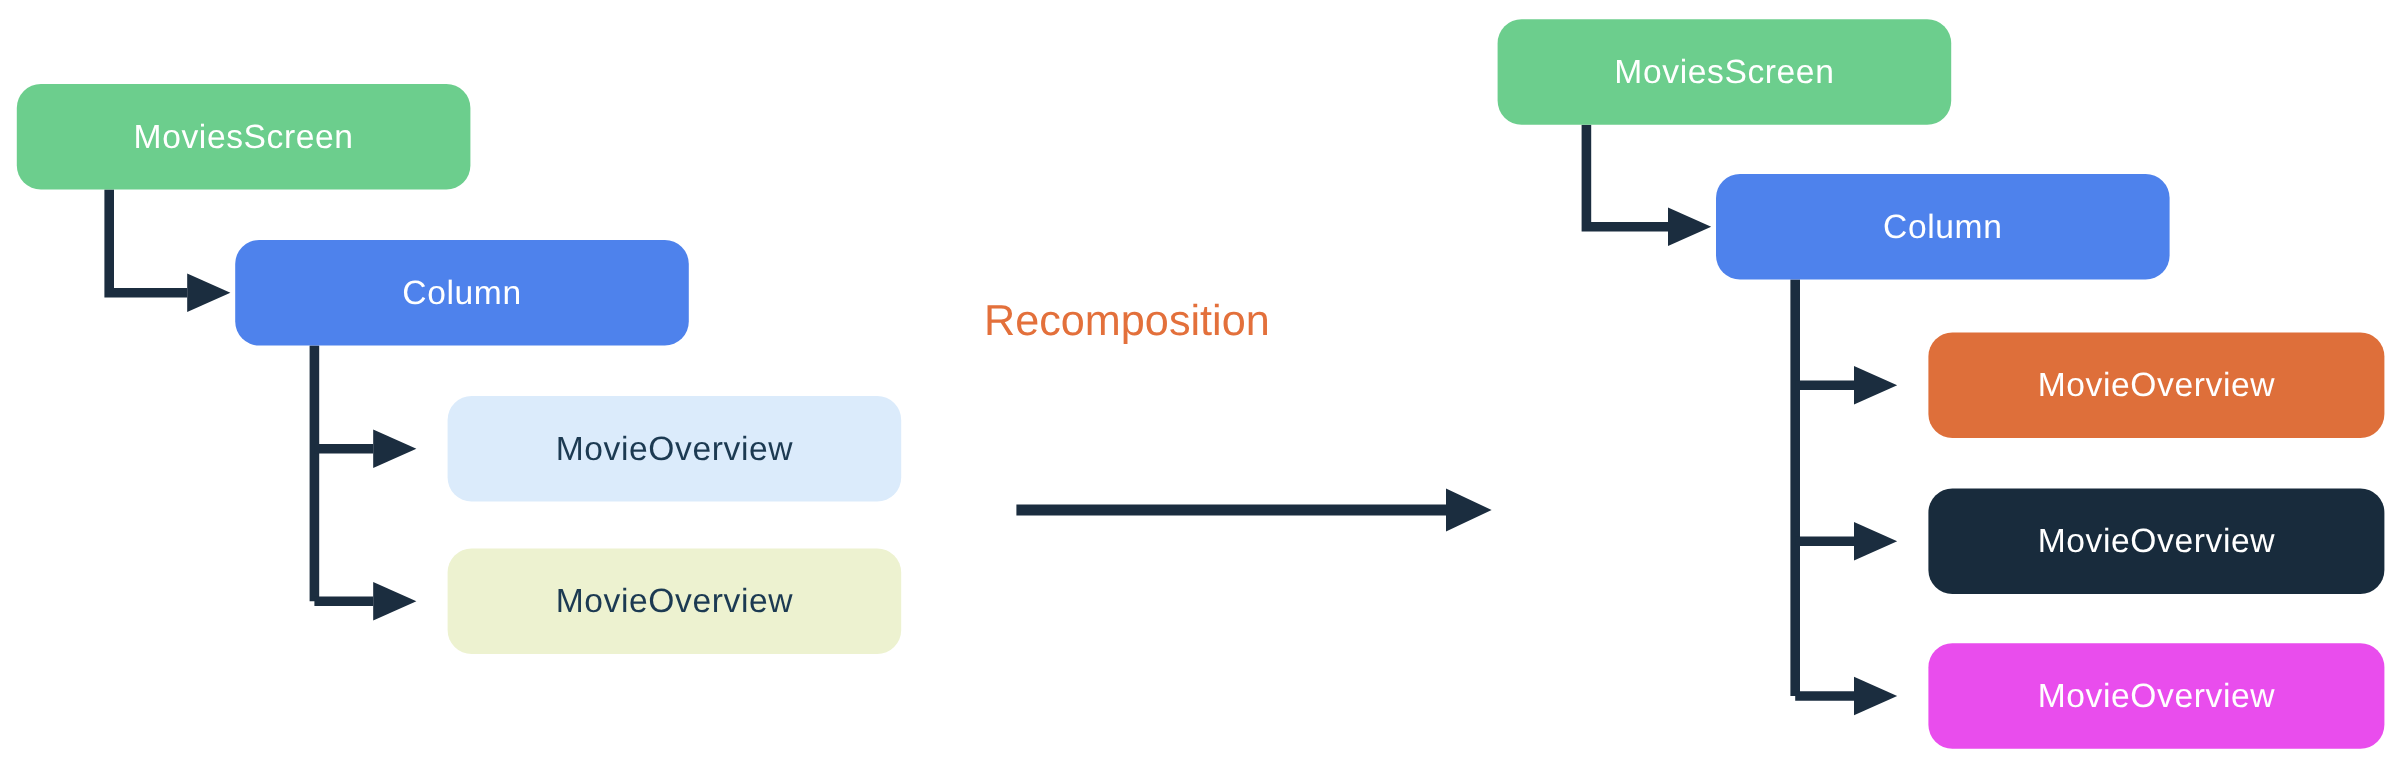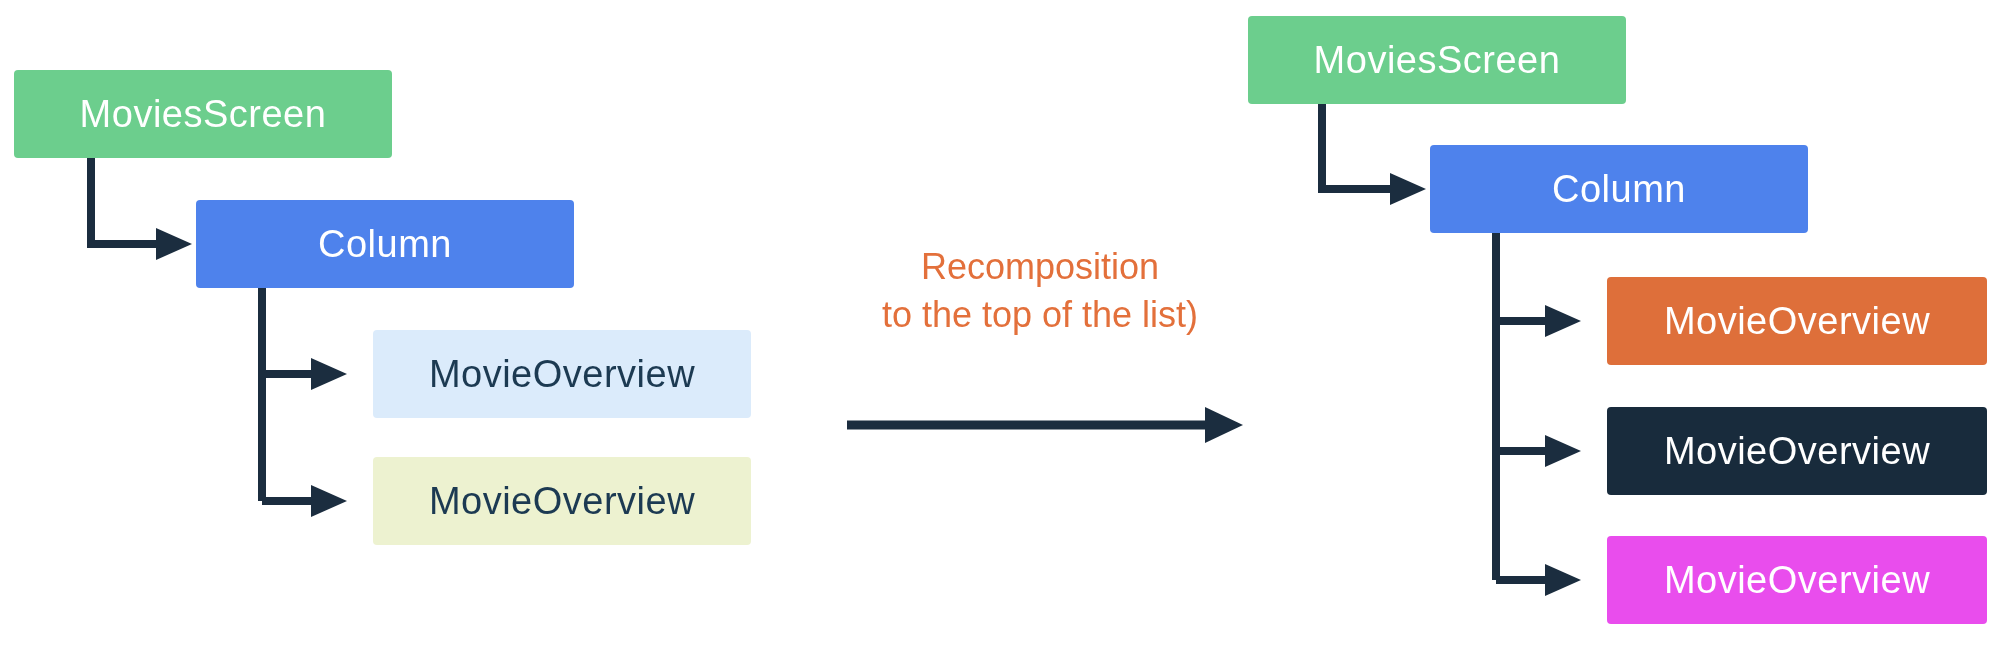--- a/index.html
+++ b/index.html
@@ -24,25 +24,25 @@
     fill: none;
     stroke: var(--line);
     stroke-width: 8;
   }
   #wires path.thick { stroke-width: 9; }
   #wires polygon { fill: var(--line); stroke: none; }
   .node {
     position: absolute;
     width: 378px;
     height: 88px;
-    border-radius: 4px;
+    border-radius: 20px;
     display: flex;
     align-items: center;
     justify-content: center;
-    font-size: 38px;
+    font-size: 28px;
     letter-spacing: 0.5px;
     white-space: nowrap;
   }
   .light-label { color: var(--label-light); }
   .dark-label  { color: var(--label-dark); }
 
   .n-l-green  { left: 14px;   top: 70px;  background: var(--c-green); }
   .n-l-blue   { left: 196px;  top: 200px; background: var(--c-blue); }
   .n-l-child1 { left: 373px;  top: 330px; background: var(--c-lightblue); }
   .n-l-child2 { left: 373px;  top: 457px; background: var(--c-paleyellow); }
@@ -51,21 +51,20 @@
   .n-r-blue   { left: 1430px; top: 145px; background: var(--c-blue); }
   .n-r-child1 { left: 1607px; top: 277px; width: 380px; background: var(--c-orange); }
   .n-r-child2 { left: 1607px; top: 407px; width: 380px; background: var(--c-navy); }
   .n-r-child3 { left: 1607px; top: 536px; width: 380px; background: var(--c-magenta); }
 
   #caption {
     position: absolute;
     left: 820px;
     top: 243px;
     width: 440px;
-    text-align: center;
     color: var(--caption);
     font-size: 36px;
     font-weight: 500;
     line-height: 48px;
     white-space: nowrap;
   }
 </style>
 </head>
 <body>
 
@@ -113,16 +112,15 @@
   <div class="node n-l-child2 dark-label">MovieOverview</div>
 
   <div class="node n-r-green light-label">MoviesScreen</div>
   <div class="node n-r-blue light-label">Column</div>
   <div class="node n-r-child1 light-label">MovieOverview</div>
   <div class="node n-r-child2 light-label">MovieOverview</div>
   <div class="node n-r-child3 light-label">MovieOverview</div>
 
   <div id="caption">
     <div>Recomposition</div>
-    <div>to the top of the list)</div>
   </div>
 
 </div>
 
 </body></html>

